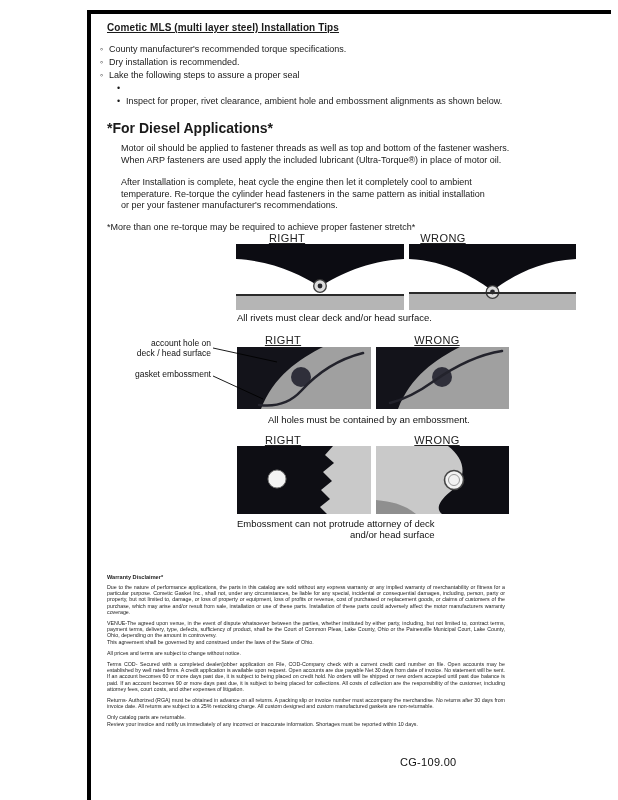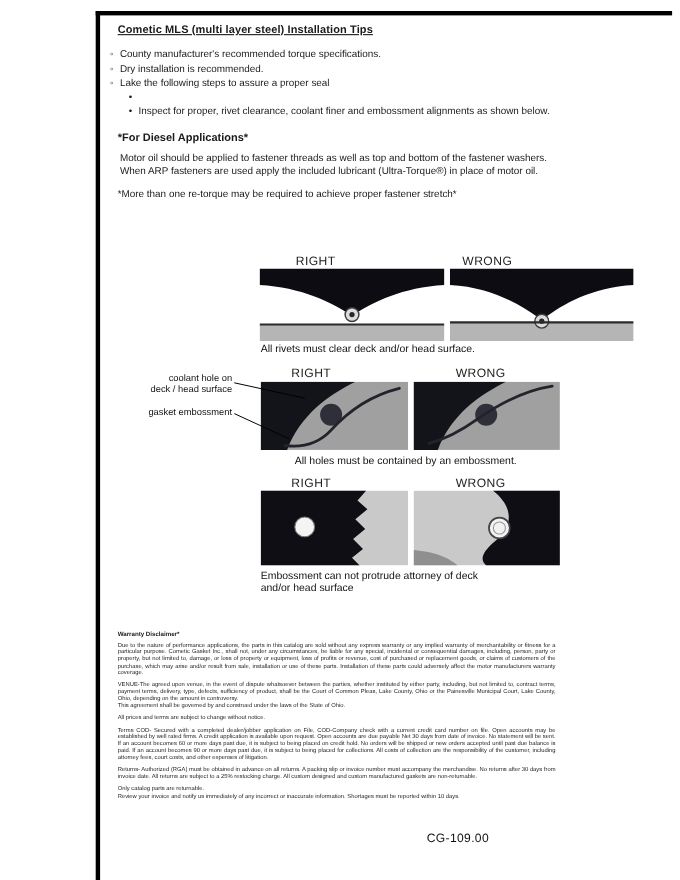--- a/index.html
+++ b/index.html
@@ -16,46 +16,47 @@
 
   
   .title{
     font-size:10px;font-weight:bold;text-decoration:underline;
     margin:0 0 10px 2px;letter-spacing:.1px;
   }
   .bullets{margin-left:-5px;font-size:9px;}
   .b-row{display:flex;line-height:13px;}
   .b-row .glyph{width:9px;flex:0 0 9px;text-align:left;}
   .b-sub{margin-left:17px;}
-  .diesel-h{font-size:10px;font-weight:bold;margin:12px 0 0 2px;}
-  .para{font-size:9px;line-height:11.5px;margin:7px 0 0 4px;width:478px;}
+  .diesel-h{font-size:14px;font-weight:bold;margin:12px 0 0 2px;}
+  .para{font-size:9px;line-height:11.5px;margin:7px 0 0 16px;width:478px;}
   .para2{margin-top:11px;}
   .note{font-size:9px;margin:10px 0 16px 2px;}
 
   
   .diagrams{position:absolute;left:0;top:206px;width:505px;height:322px;}
   .dg-label{
     position:absolute;width:64px;text-align:center;font-size:11px;color:#222;
     letter-spacing:.4px;
+    text-decoration:underline;
   }
   .panel{position:absolute;line-height:0;}
   .panel svg{display:block;}
-  .caption{position:absolute;left:132px;font-size:9.5px;color:#111;line-height:11px;}
+  .caption{position:absolute;left:132px;font-size:9.5px;color:#111;line-height:11px;text-align:right;}
   .anno{
     position:absolute;left:10px;width:96px;text-align:right;font-size:8.5px;
     line-height:9.5px;color:#111;
   }
   .lines-overlay{position:absolute;left:0;top:0;pointer-events:none;}
 
   
   .disclaimer{position:absolute;left:2px;top:552px;width:398px;color:#222;}
   .disc-h{font-size:5.6px;font-weight:bold;margin:0 0 4px 0;}
   .disc-p{font-size:5.3px;line-height:6.2px;margin:0 0 5px 0;text-align:justify;}
 
-  .footer-code{position:absolute;left:388px;top:756px;font-size:11px;color:#111;letter-spacing:.3px;}
+  .footer-code{position:absolute;left:400px;top:756px;font-size:11px;color:#111;letter-spacing:.3px;}
 </style>
 </head>
 <body>
 
 <div class="frame"></div>
 
 <div class="content">
 
   <div>
     <h1 class="title">Cometic MLS (multi layer steel) Installation Tips</h1>
@@ -71,27 +72,30 @@
       </div>
       <div class="b-row">
         <span class="glyph">◦</span>
         <span>Lake the following steps to assure a proper seal</span>
       </div>
       <div class="b-row b-sub">
         <span class="glyph">•</span>
       </div>
       <div class="b-row b-sub">
         <span class="glyph">•</span>
-        <span>Inspect for proper, rivet clearance, coolant finer and embossment alignments as shown below.</span>
+        <span>Inspect for proper, rivet clearance, ambient hole and embossment alignments as shown below.</span>
       </div>
     </div>
 
     <div class="diesel-h">*For Diesel Applications*</div>
     <div class="para preline">Motor oil should be applied to fastener threads as well as top and bottom of the fastener washers.
 When ARP fasteners are used apply the included lubricant (Ultra-Torque®) in place of motor oil.</div>
+    <div class="para para2 preline">After Installation is complete, heat cycle the engine then let it completely cool to ambient
+temperature. Re-torque the cylinder head fasteners in the same pattern as initial installation
+or per your fastener manufacturer's recommendations.</div>
     <div class="note">*More than one re-torque may be required to achieve proper fastener stretch*</div>
   </div>
 
   <div class="diagrams">
 
     <span class="dg-label" style="left:150px;top:4px;">RIGHT</span>
     <span class="dg-label" style="left:306px;top:4px;">WRONG</span>
 
     <div class="panel" style="left:131px;top:16px;">
       <svg width="168" height="66" viewBox="0 0 168 66">
@@ -111,21 +115,21 @@
         <circle cx="83.5" cy="48" r="6.3" fill="#dcdcdc" stroke="#3c3c3c" stroke-width="1.3"></circle>
         <circle cx="83.5" cy="48" r="2.4" fill="#26262b"></circle>
         <line x1="0" y1="49" x2="167" y2="49" stroke="#2b2b2b" stroke-width="2"></line>
       </svg>
     </div>
     <div class="caption" style="top:84px;">All rivets must clear deck and/or head surface.</div>
 
     <span class="dg-label" style="left:146px;top:106px;">RIGHT</span>
     <span class="dg-label" style="left:300px;top:106px;">WRONG</span>
 
-    <div class="anno preline" style="top:111px;">coolant hole on
+    <div class="anno preline" style="top:111px;">account hole on
 deck / head surface</div>
     <div class="anno" style="top:142px;">gasket embossment</div>
 
     <div class="panel" style="left:132px;top:119px;">
       <svg width="134" height="62" viewBox="0 0 134 62">
         <rect width="134" height="62" fill="#a0a0a0"></rect>
         <path d="M0,0 H86 C62,12 36,30 24,62 H0 Z" fill="#13131a"></path>
         <circle cx="64" cy="30" r="10" fill="#2f2f3a"></circle>
         <path d="M126,6 C102,12 82,24 64,44 C52,57 38,60 22,58" fill="none" stroke="#23232c" stroke-width="2.6" stroke-linecap="round"></path>
       </svg>

